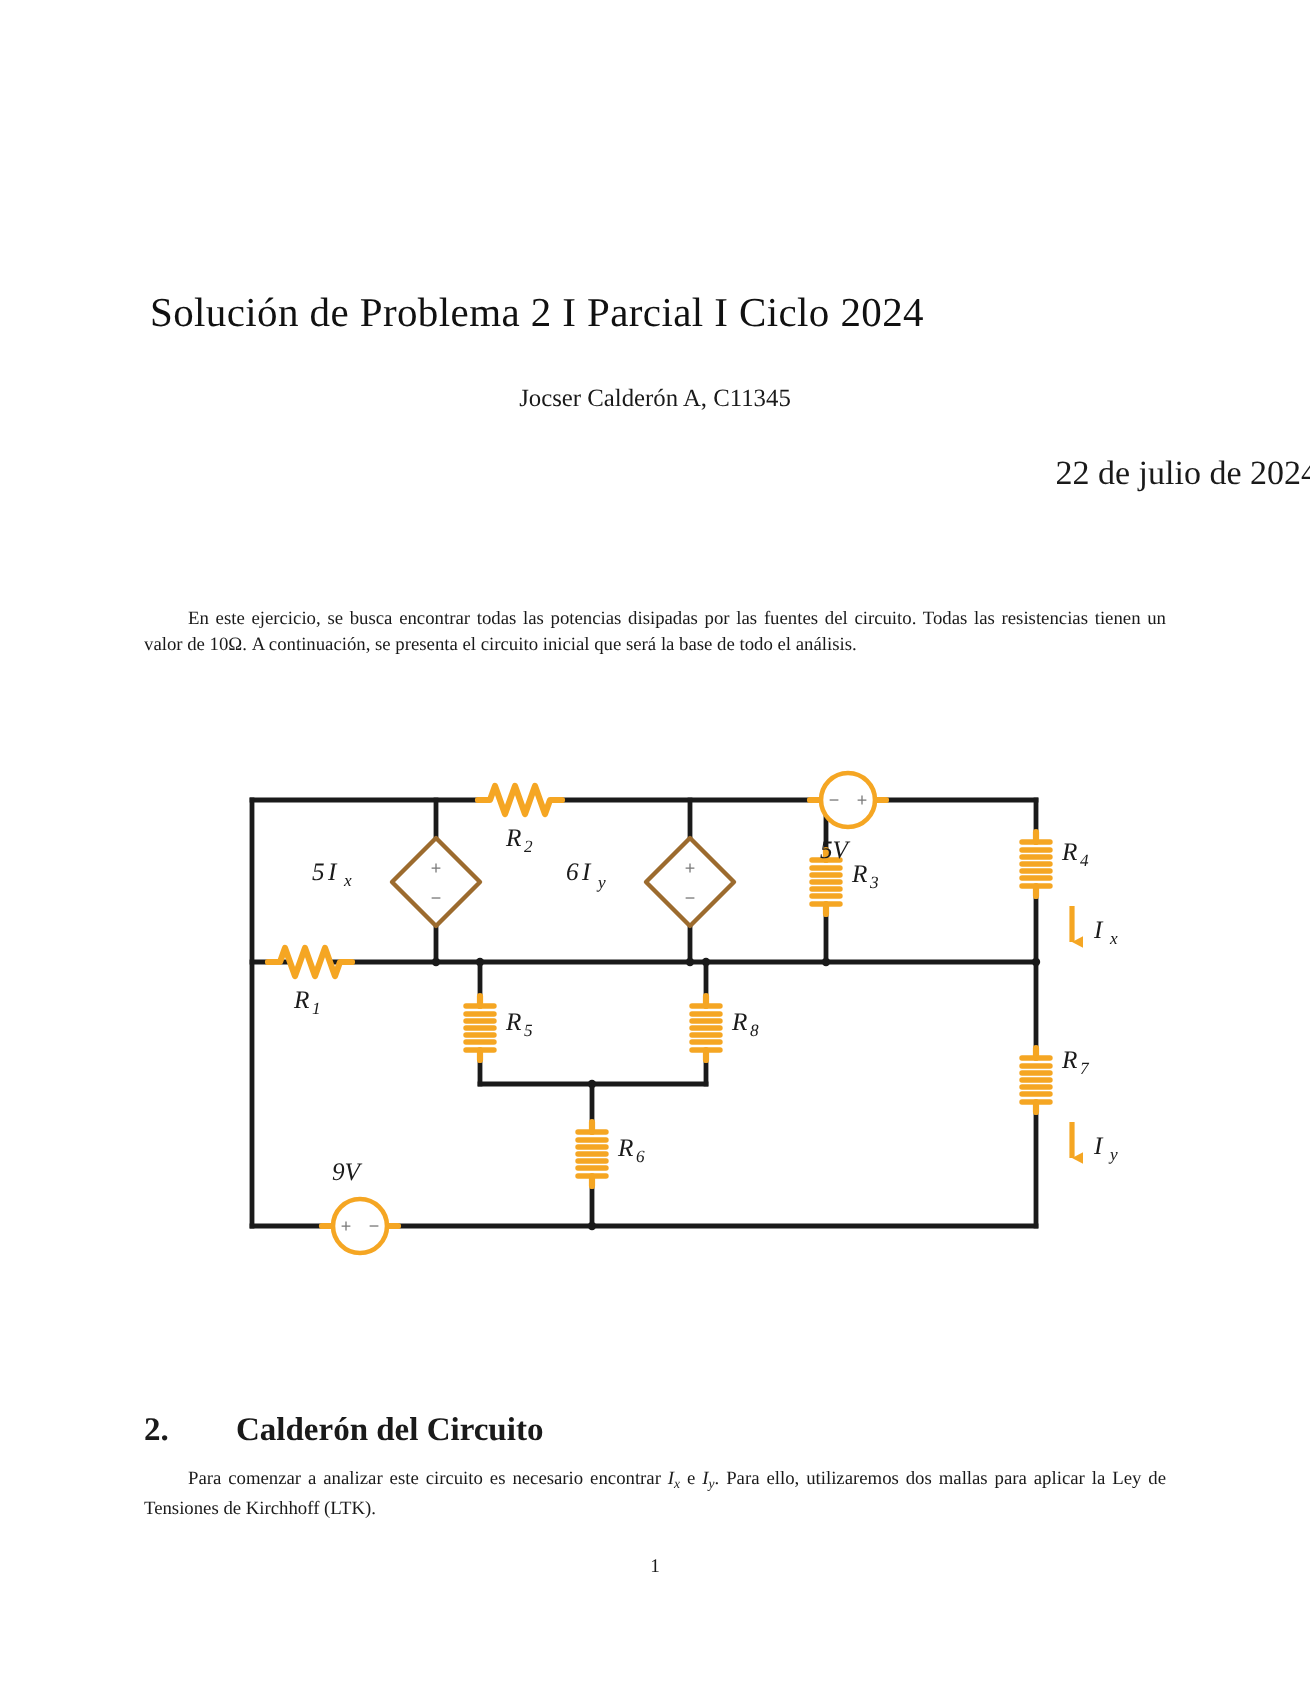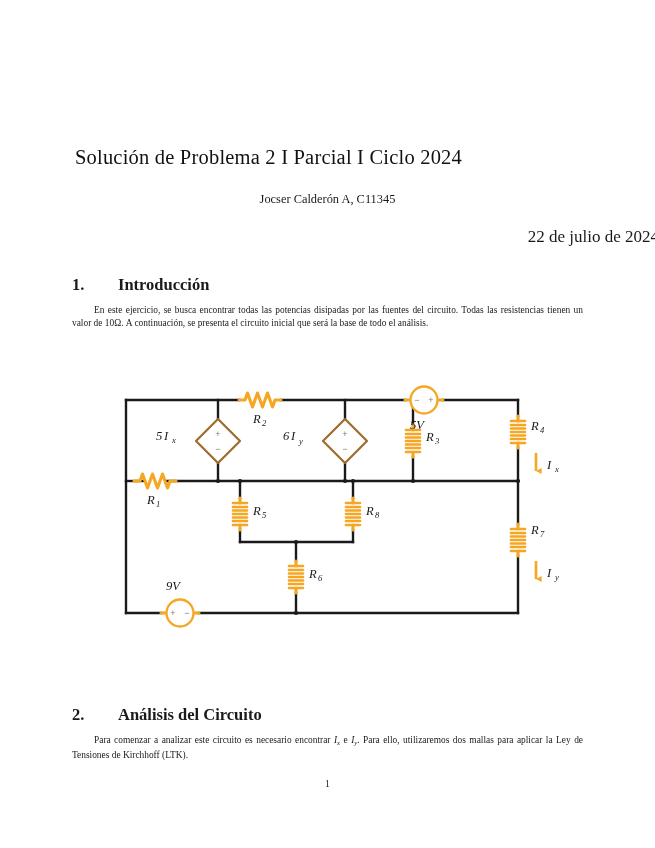--- a/index.html
+++ b/index.html
@@ -130,23 +130,20 @@
 </style>
 </head>
 <body>
 
 <div class="page">
 
   <div class="doc-title">Solución de Problema 2 I Parcial I Ciclo 2024</div>
   <div class="doc-author">Jocser Calderón A, C11345</div>
   <div class="doc-date">22 de julio de 2024</div>
 
-  <div class="section-head" id="sec1">
-    <span class="num">1.</span><span>Introducción</span>
-  </div>
   <div class="para" id="para1">En este ejercicio, se busca encontrar todas las potencias disipadas por las fuentes del circuito. Todas las resistencias tienen un valor de 10Ω. A continuación, se presenta el circuito inicial que será la base de todo el análisis.</div>
 
   <div class="figure">
     <svg width="470" height="260" viewBox="0 0 470 260" xmlns="http://www.w3.org/2000/svg">
       <defs>
 
         <g id="res-h">
           <path d="M -21 0 L -15 0 L -12.5 -7 L -7.5 7 L -2.5 -7 L 2.5 7 L 7.5 -7 L 12.5 7 L 15 0 L 21 0" fill="none" stroke="#F5A623" stroke-width="3.1" stroke-linecap="round" stroke-linejoin="round"></path>
         </g>
 
@@ -304,19 +301,19 @@
       <g>
         <path d="M 436 185 L 436 203" stroke="#F5A623" stroke-width="2.6" fill="none" marker-end="url(#arrowOrange)"></path>
         <text class="lbl" x="447" y="201">I</text>
         <text class="lbl-sub" x="455" y="204">y</text>
       </g>
     </svg>
   </div>
 
 
   <div class="section-head" id="sec2">
-    <span class="num">2.</span><span>Análisis del Circuito</span>
+    <span class="num">2.</span><span>Calderón del Circuito</span>
   </div>
   <div class="para" id="para2"><span>Para comenzar a analizar este circuito es necesario encontrar </span><i>I<span class="sub">x</span></i><span> e </span><i>I<span class="sub">y</span></i><span>. Para ello, utilizaremos dos mallas para aplicar la Ley de Tensiones de Kirchhoff (LTK).</span></div>
 
   <div class="pageno">1</div>
 
 </div>
 
 </body></html>

